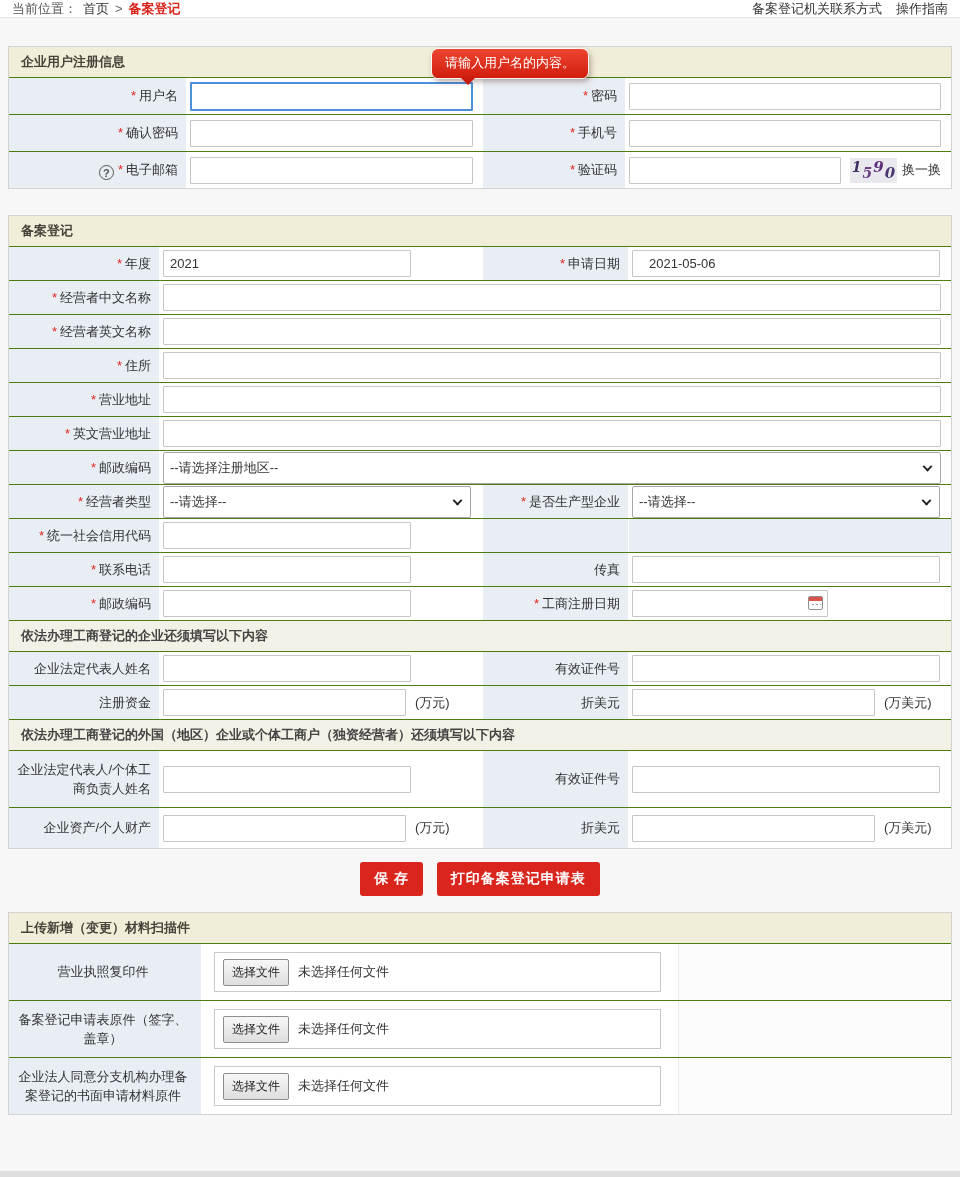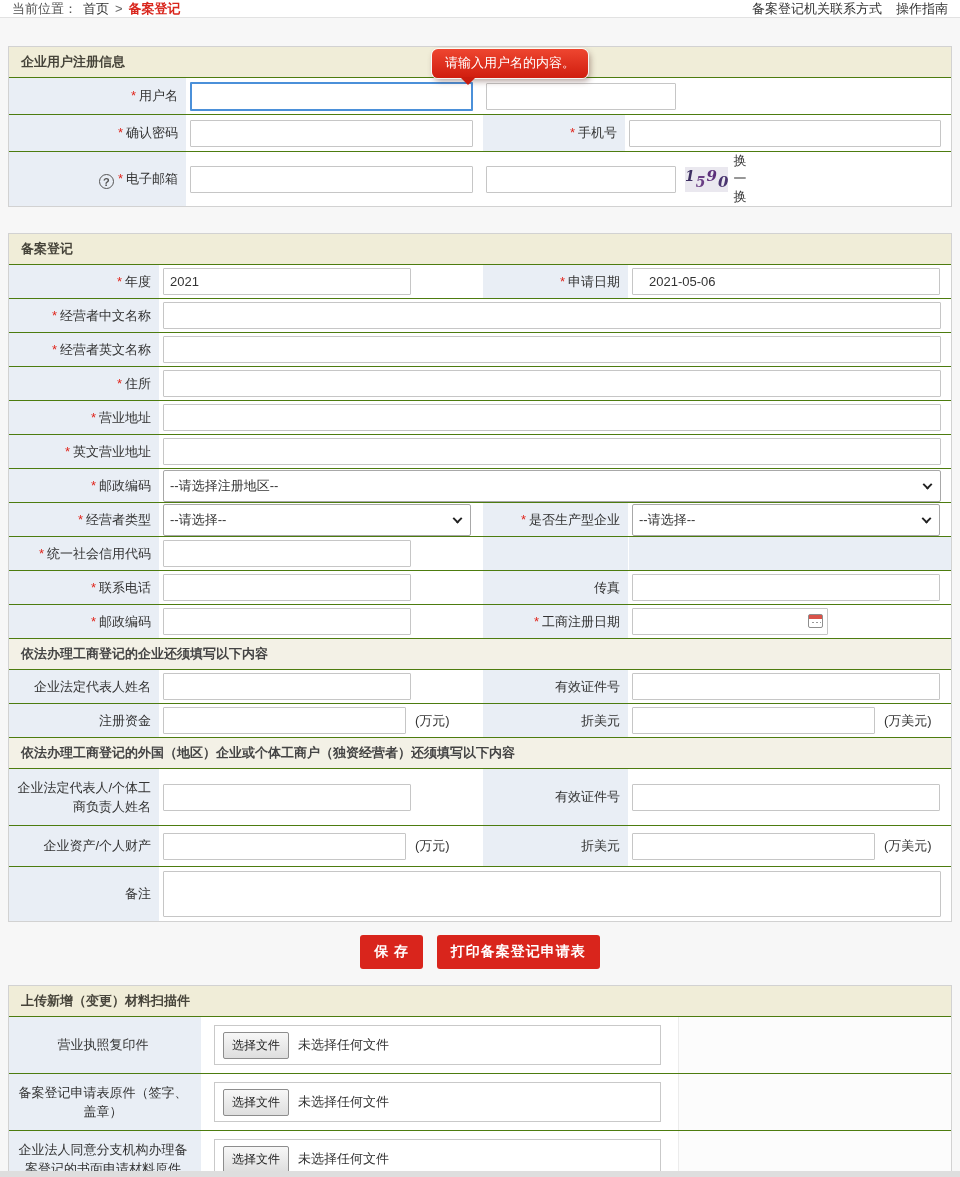--- a/index.html
+++ b/index.html
@@ -181,20 +181,23 @@
   <div class="tbl t1">
     <div class="tbl-head">企业用户注册信息</div>
 
     <div class="row">
       <div class="lab">
           <span class="inner"><span class="req">*</span><span>用户名</span></span>
         </div>
       <div class="val">
           <input class="inp inp-l focused" style="">
         </div>
+      <div class="lab">
+          <span class="inner"><span class="req">*</span><span>密码</span></span>
+        </div>
       <div class="val">
           <input class="inp inp-r" type="password" style="">
         </div>
     </div>
 
     <div class="row">
       <div class="lab">
           <span class="inner"><span class="req">*</span><span>确认密码</span></span>
         </div>
       <div class="val">
@@ -207,20 +210,23 @@
           <input class="inp inp-r" style="">
         </div>
     </div>
 
     <div class="row">
       <div class="lab">
           <span class="inner"><span class="help">?</span><span class="req">*</span><span>电子邮箱</span></span>
         </div>
       <div class="val">
           <input class="inp inp-l" style="">
+        </div>
+      <div class="lab">
+          <span class="inner"><span class="req">*</span><span>验证码</span></span>
         </div>
       <div class="val">
         <input class="inp inp-cap" style="">
         <span class="capbox">
           <span class="d0">1</span>
           <span class="d1">5</span>
           <span class="d2">9</span>
           <span class="d3">0</span>
         </span>
         <span class="cap-refresh">换一换</span>
@@ -429,28 +435,20 @@
       </div>
       <div class="lab">
           <span class="inner"><span>折美元</span></span>
         </div>
       <div class="val">
         <input class="inp inp-money" style="">
         <span class="unit">(万美元)</span>
       </div>
     </div>
 
-    <div class="row row-full" style="min-height:54px">
-      <div class="lab">
-          <span class="inner"><span>备注</span></span>
-        </div>
-      <div class="val">
-          <textarea class="inp" style=""></textarea>
-        </div>
-    </div>
   </div>
 
   <div class="btnrow">
     <button class="btn">保 存</button>
     <button class="btn">打印备案登记申请表</button>
   </div>
 
   <div class="tbl t3">
     <div class="tbl-head">上传新增（变更）材料扫描件</div>
 

